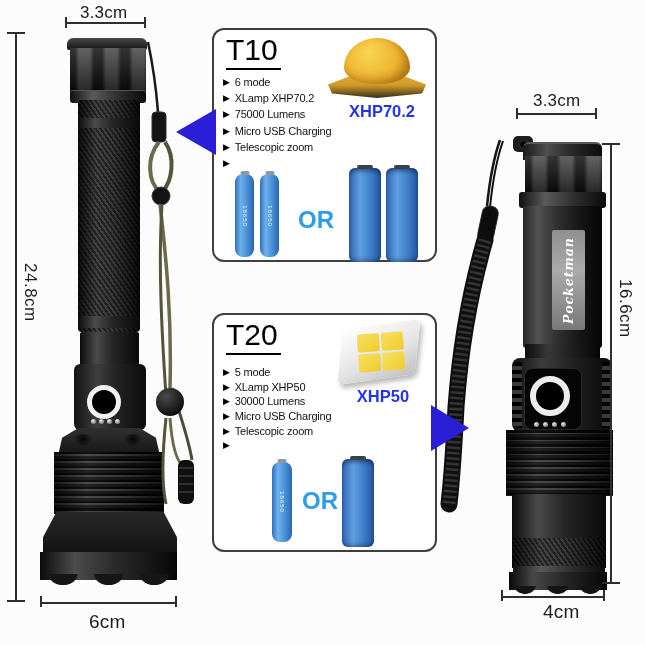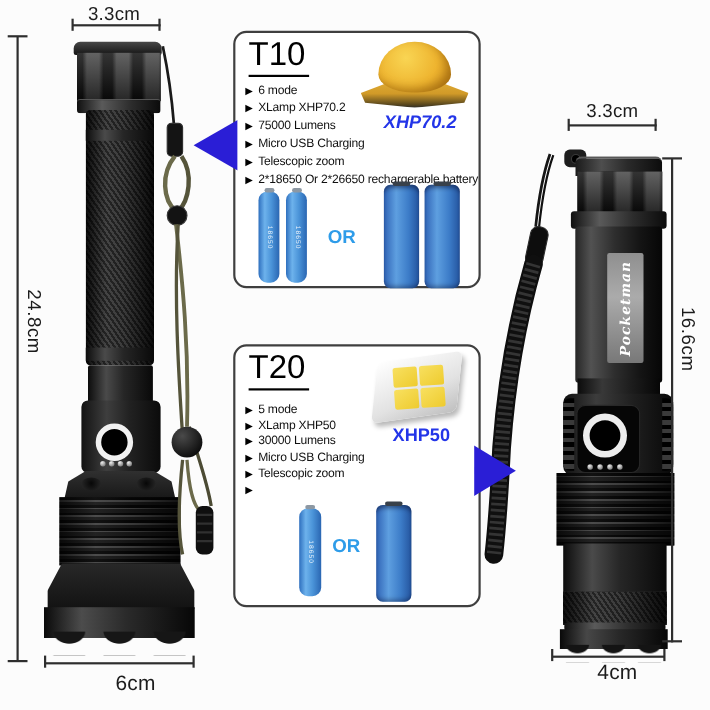--- a/index.html
+++ b/index.html
@@ -21,21 +21,21 @@
   .panel-title{position:absolute;left:12px;top:4px;font-size:30px;color:#000;
     border-bottom:2px solid #000;padding:0 3px 2px 0;line-height:1.05;}
   .spec-list{position:absolute;left:9px;display:flex;flex-direction:column;}
   .spec-row{display:flex;align-items:center;white-space:nowrap;color:#101010;}
   .spec-row .bullet{font-size:9px;margin-right:5px;color:#000;flex:none;}
   .t10-specs{top:44px;}
   .t10-specs .spec-row{height:16.2px;font-size:11px;letter-spacing:-.2px;}
   .t20-specs{top:50px;}
   .t20-specs .spec-row{height:14.6px;font-size:11px;letter-spacing:-.2px;}
   .led-label{position:absolute;font-weight:700;font-size:16.5px;color:#2335e8;text-align:center;}
-  .or-label{position:absolute;font-weight:700;font-size:17px;color:#2e9ce9;}
+  .or-label{position:absolute;font-weight:700;font-size:24px;color:#2e9ce9;}
 
   
   .led70-base{position:absolute;left:114px;top:36px;width:98px;height:32px;
     clip-path:polygon(50% 0%,100% 58%,96% 86%,50% 100%,4% 86%,0% 58%);
     background:linear-gradient(180deg,#e9b73c 0%,#d19a28 60%,#54441d 92%,#2c2c2c 100%);}
   .led70-dome{position:absolute;left:130px;top:8px;width:66px;height:46px;
     border-radius:50% 50% 46% 46% / 64% 64% 36% 36%;
     background:radial-gradient(circle at 38% 32%,#f9d553,#eeb42f 55%,#cf8f1d 90%);
     box-shadow:inset -4px -4px 8px rgba(120,70,0,.45);}
   .led50-plate{position:absolute;left:126px;top:10px;width:78px;height:54px;
@@ -151,21 +151,21 @@
   <div class="dim-line" style="left:15px;top:33px;width:2px;height:568px;"></div>
   <div class="dim-line" style="left:7px;top:32px;width:18px;height:2px;"></div>
   <div class="dim-line" style="left:7px;top:600px;width:18px;height:2px;"></div>
   <div class="vlabel" style="left:18px;top:252px;width:24px;height:80px;">
     <span>24.8cm</span>
   </div>
 
   <div class="dim-line" style="left:41px;top:602px;width:135px;height:2px;"></div>
   <div class="dim-line" style="left:40px;top:596px;width:2px;height:11px;"></div>
   <div class="dim-line" style="left:175px;top:596px;width:2px;height:11px;"></div>
-  <div class="dim-label big" style="left:105px;top:611px;">6cm</div>
+  <div class="dim-label big" style="left:89px;top:611px;">6cm</div>
 </div>
 
 <div>
   <div class="fl" style="left:513px;top:136px;width:20px;height:16px;border-radius:5px;background:#1d1d1d;"></div>
   <div class="fl" style="left:519px;top:140px;width:7px;height:7px;border-radius:50%;background:#000;border:1px solid #3a3a3a;"></div>
   <div class="fl" style="left:523px;top:142px;width:79px;height:16px;border-radius:6px 6px 0 0;border-top:2px solid #585858;background:linear-gradient(90deg,#1a1a1a,#4e4e4e 30%,#2a2a2a 60%,#0c0c0c);"></div>
   <div class="fl ridges-v" style="left:525px;top:156px;width:77px;height:38px;"></div>
   <div class="fl ring" style="left:519px;top:192px;width:87px;height:16px;"></div>
 
   <div class="fl" style="left:523px;top:206px;width:79px;height:142px;border-radius:3px;background:linear-gradient(90deg,#262626,#525252 18%,#2e2e2e 45%,#141414 75%,#060606);"></div>
@@ -218,21 +218,21 @@
   <div class="dim-line" style="left:501px;top:590px;width:2px;height:11px;"></div>
   <div class="dim-line" style="left:603px;top:590px;width:2px;height:11px;"></div>
   <div class="dim-label big" style="left:543px;top:601px;">4cm</div>
 </div>
 
 <div class="panel" style="left:212px;top:28px;width:221px;height:230px;">
   <div class="panel-title">T10</div>
 
   <div class="led70-base"></div>
   <div class="led70-dome"></div>
-  <div class="led-label" style="left:122px;top:72px;width:92px;font-style:italic;">XHP70.2</div>
+  <div class="led-label" style="left:122px;top:72px;width:92px;">XHP70.2</div>
 
   <div class="spec-list t10-specs">
     <div class="spec-row">
         <span class="bullet">▶</span>
         <span>6 mode</span>
       </div>
     <div class="spec-row">
         <span class="bullet">▶</span>
         <span>XLamp XHP70.2</span>
       </div>
@@ -243,21 +243,20 @@
     <div class="spec-row">
         <span class="bullet">▶</span>
         <span>Micro USB Charging</span>
       </div>
     <div class="spec-row">
         <span class="bullet">▶</span>
         <span>Telescopic zoom</span>
       </div>
     <div class="spec-row">
         <span class="bullet">▶</span>
-        <span>2*18650 Or 2*26650 rechargerable battery</span>
       </div>
   </div>
 
   <div class="batt slim" style="left:21px;top:144px;height:83px;">
       <span class="blabel">18650</span>
     </div>
   <div class="batt slim" style="left:46px;top:144px;height:83px;">
       <span class="blabel">18650</span>
     </div>
   <div class="or-label" style="left:84px;top:176px;">OR</div>

